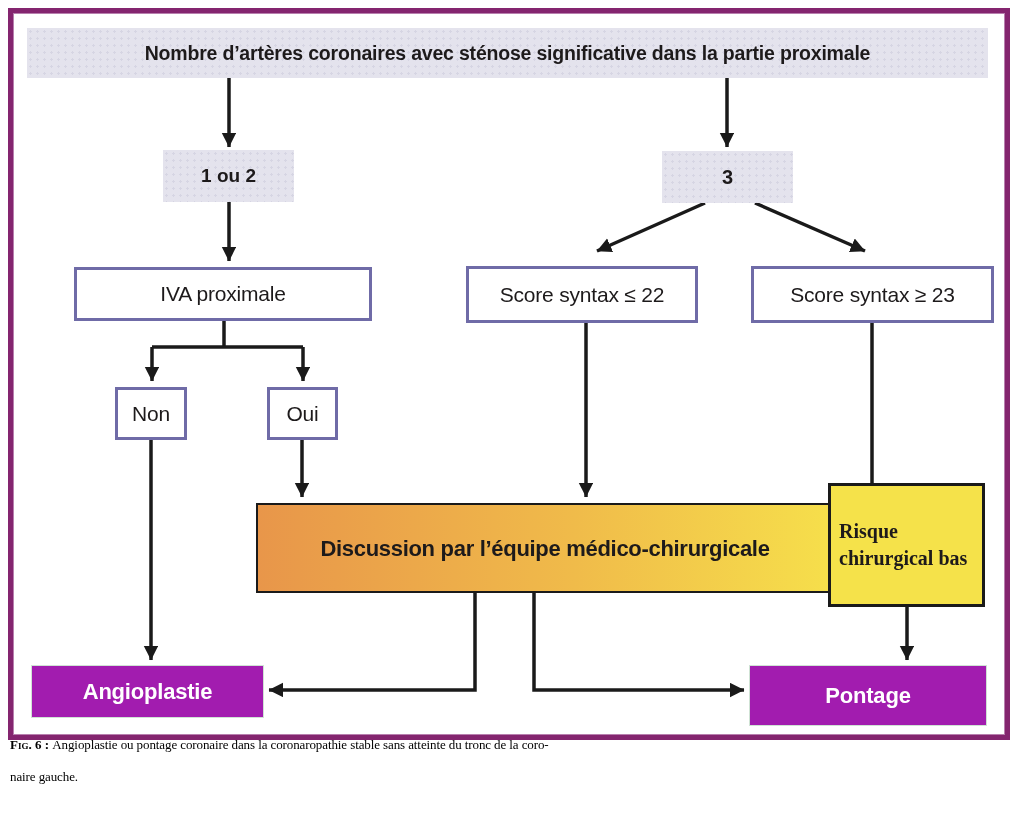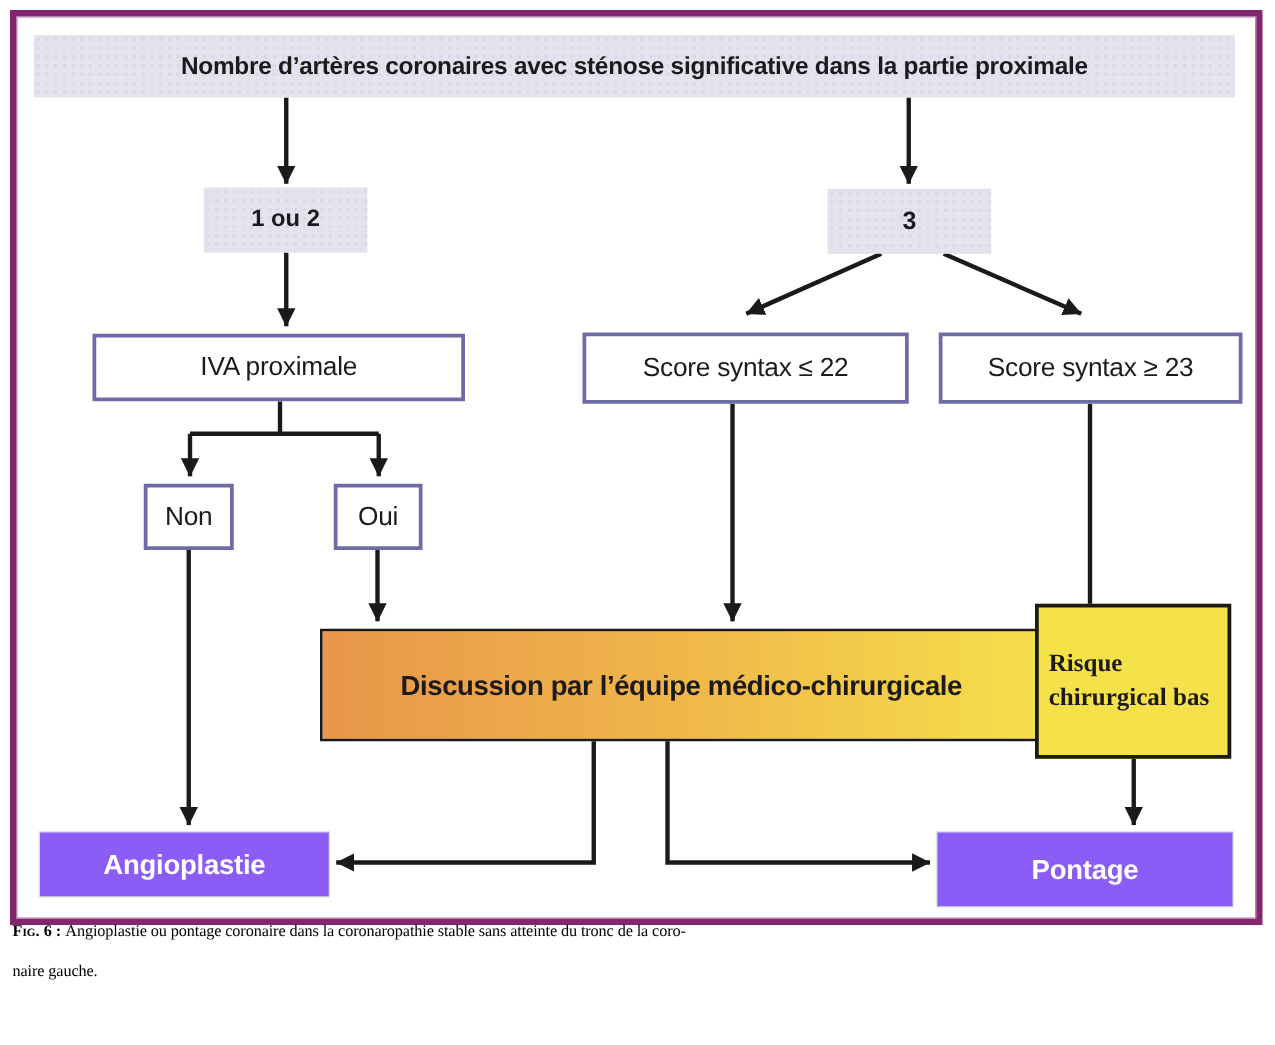--- a/index.html
+++ b/index.html
@@ -31,39 +31,39 @@
   }
   .title-box{left:27px;top:28px;width:961px;height:50px;font-size:19.5px;letter-spacing:-0.2px;}
   .box-1ou2{left:163px;top:150px;width:131px;height:52px;font-size:19px;}
   .box-3{left:662px;top:151px;width:131px;height:52px;font-size:20px;}
   .outlined{
     background:#ffffff;border:3px solid #6F6BA7;font-size:21px;letter-spacing:-0.2px;
   }
   .box-iva{left:74px;top:267px;width:298px;height:54px;}
   .box-non{left:115px;top:387px;width:72px;height:53px;}
   .box-oui{left:267px;top:387px;width:71px;height:53px;}
-  .box-syntax-low{left:466px;top:266px;width:261px;height:57px;}
+  .box-syntax-low{left:466px;top:266px;width:232px;height:57px;}
   .box-syntax-high{left:751px;top:266px;width:243px;height:57px;}
   .box-discussion{
     left:256px;top:503px;width:578px;height:90px;
     border:2px solid #1a1a1a;
     background:linear-gradient(90deg,#E8964A 0%, #F0BB4A 55%, #F6DF4B 100%);
     font-weight:bold;font-size:22px;line-height:29px;
     letter-spacing:-0.3px;z-index:2;
   }
   .box-discussion .subline{font-style:italic;}
   .box-risque{
     left:828px;top:483px;width:157px;height:124px;
     background:#F5E24A;border:3px solid #1a1a1a;
     font-weight:bold;font-size:20px;line-height:27px;z-index:3;
     padding:0 8px;
     font-family:Liberation Serif, serif;
   }
   .green{
-    background:#8b5cf6;color:#ffffff;font-weight:bold;font-size:22px;
+    background:#a21caf;color:#ffffff;font-weight:bold;font-size:22px;
     letter-spacing:-0.2px;
     box-shadow:0 0 0 1px #cfe3d4;
   }
   .box-angioplastie{left:32px;top:666px;width:231px;height:51px;}
   .box-pontage{left:750px;top:666px;width:236px;height:59px;}
   .caption{
     position:absolute;left:10px;top:729px;width:1002px;
     font-family:"Liberation Serif", serif;
     font-size:13px;line-height:32px;color:#000000;
     letter-spacing:-0.1px;

